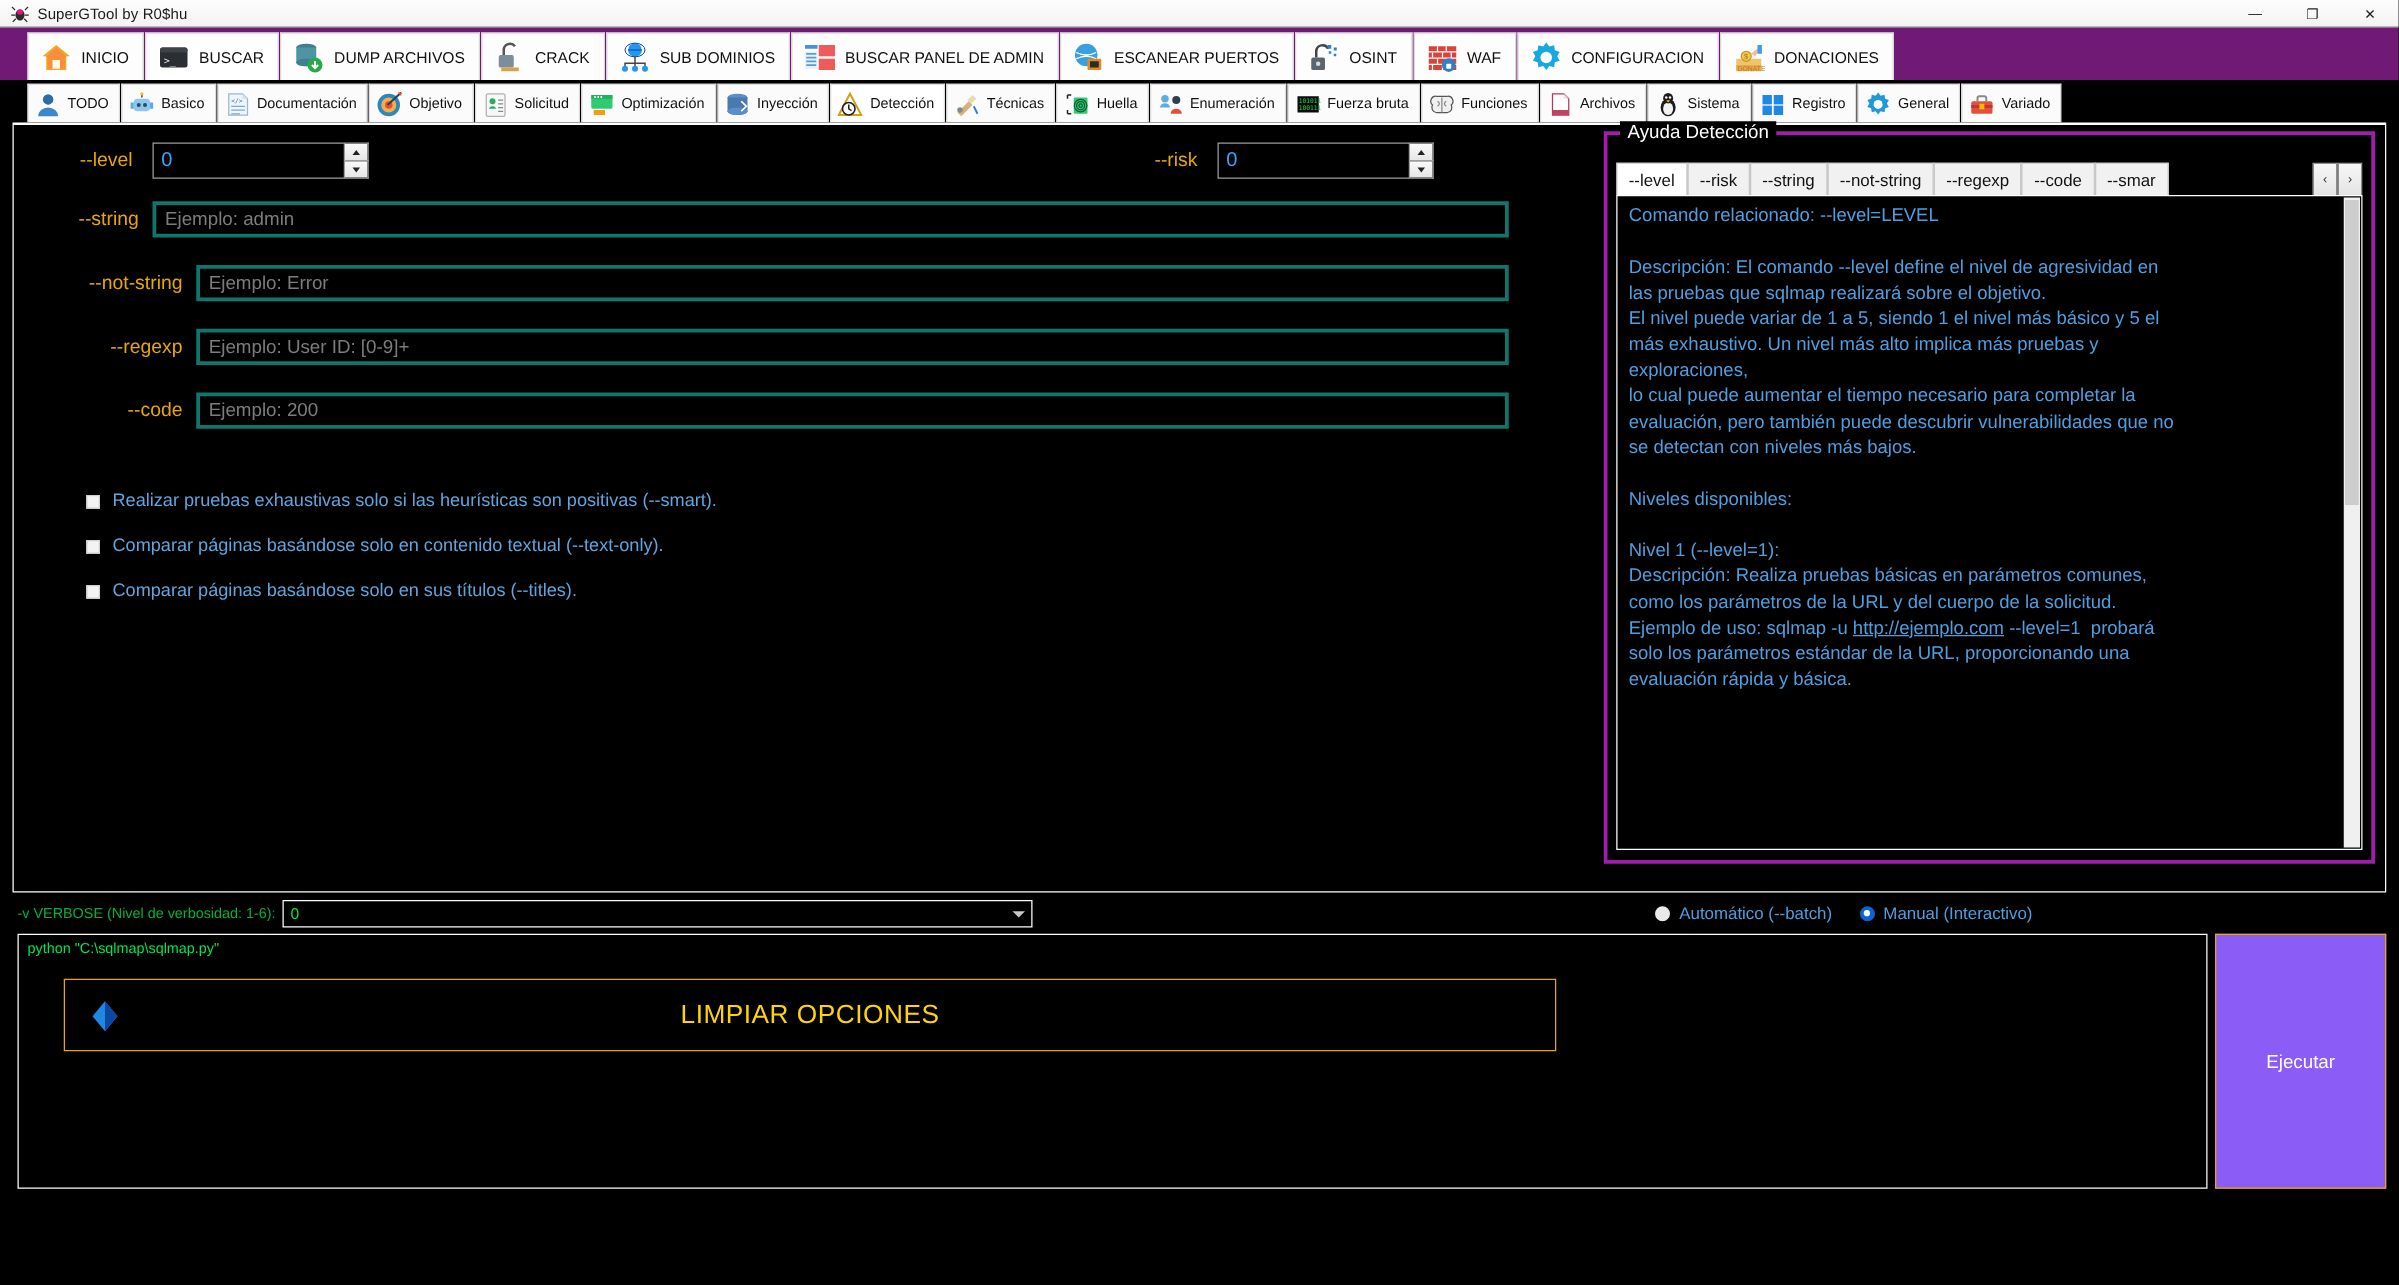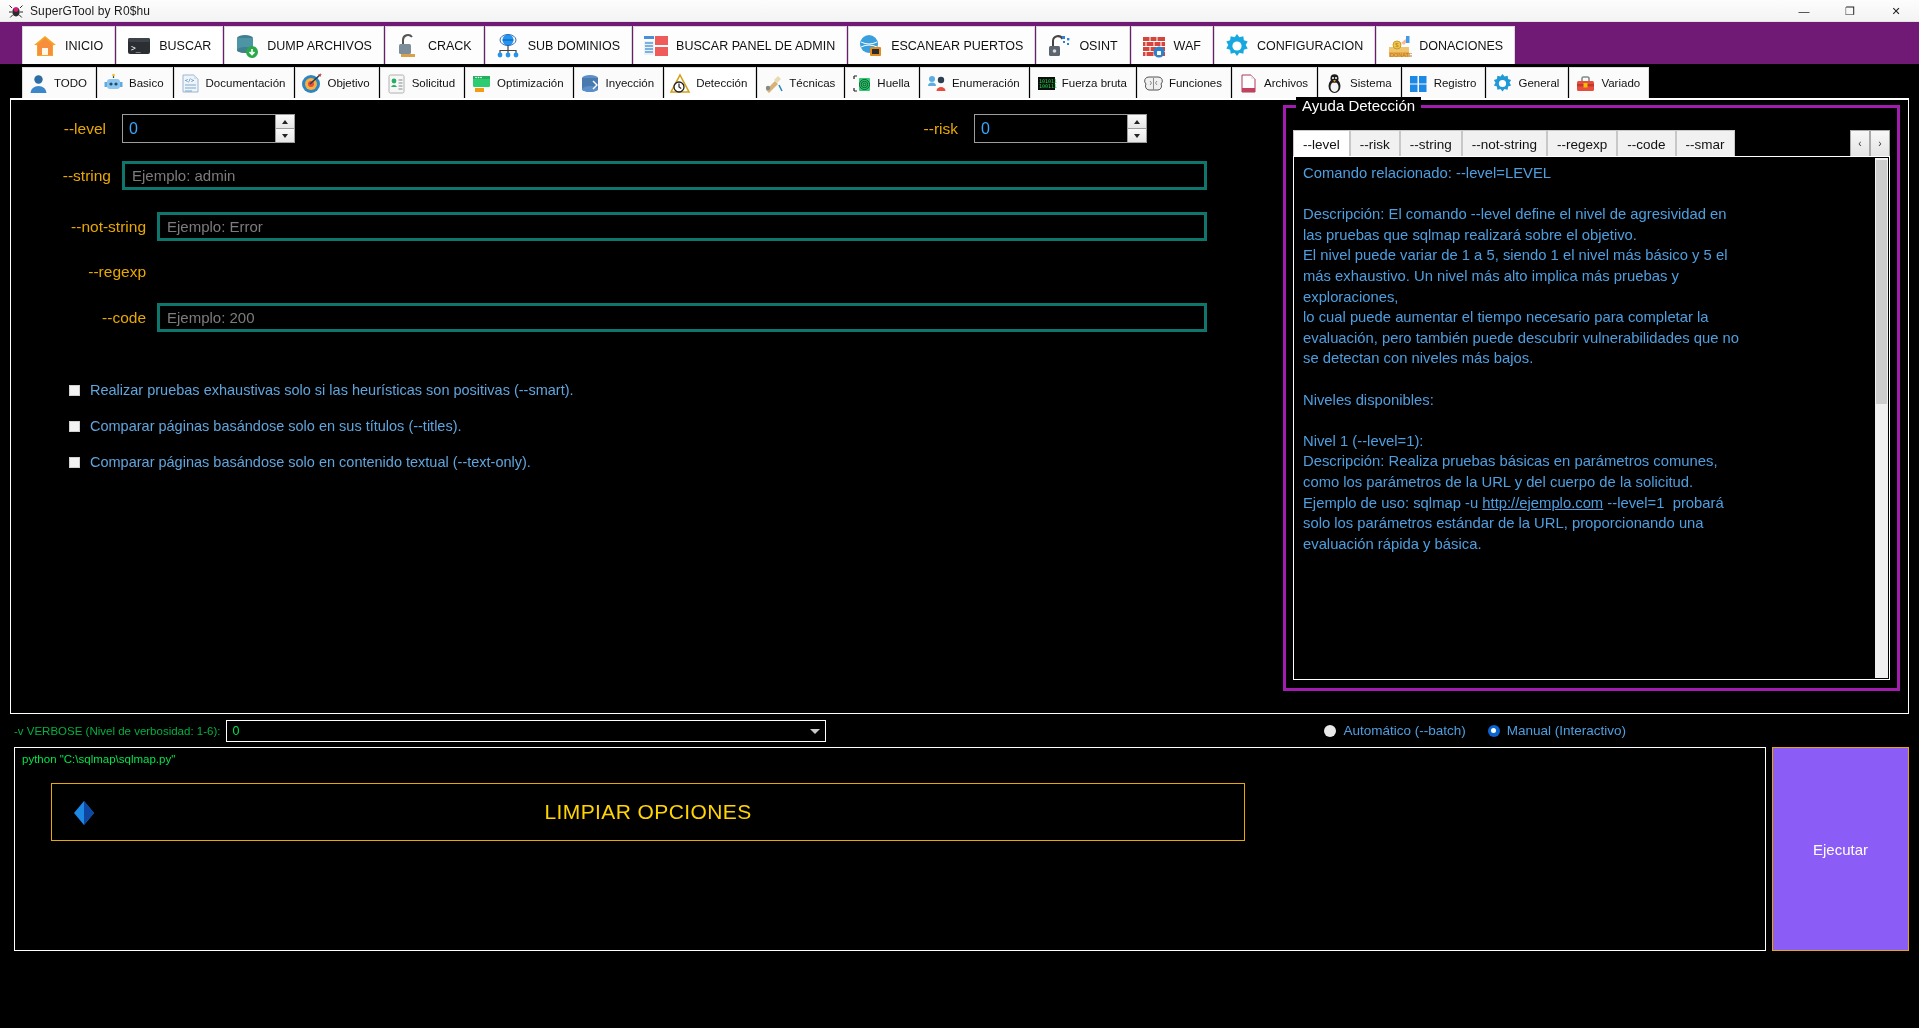--- a/index.html
+++ b/index.html
@@ -607,38 +607,39 @@
       <input class="inp" style="width: 1085px;" placeholder="Ejemplo: admin">
     </div>
 
     <div class="frow" style="margin-bottom:22px;">
       <span class="lbl" style="width:135px;margin-right:11px;">--not-string</span>
       <input class="inp" style="width: 1050px;" placeholder="Ejemplo: Error">
     </div>
 
     <div class="frow" style="margin-bottom:22px;">
       <span class="lbl" style="width:135px;margin-right:11px;">--regexp</span>
+      <input class="inp" style="width: 1050px;" placeholder="Ejemplo: User ID: [0-9]+">
     </div>
 
     <div class="frow" style="margin-bottom:50px;">
       <span class="lbl" style="width:135px;margin-right:11px;">--code</span>
       <input class="inp" style="width: 1050px;" placeholder="Ejemplo: 200">
     </div>
 
     <div class="chk-row">
       <span class="chkbox"></span>
       <span class="chk-lbl">Realizar pruebas exhaustivas solo si las heurísticas son positivas (--smart).</span>
     </div>
     <div class="chk-row">
       <span class="chkbox"></span>
-      <span class="chk-lbl">Comparar páginas basándose solo en sus títulos (--titles).</span>
+      <span class="chk-lbl">Comparar páginas basándose solo en contenido textual (--text-only).</span>
     </div>
     <div class="chk-row">
       <span class="chkbox"></span>
-      <span class="chk-lbl">Comparar páginas basándose solo en contenido textual (--text-only).</span>
+      <span class="chk-lbl">Comparar páginas basándose solo en sus títulos (--titles).</span>
     </div>
   </div>
 
   <div class="clear-btn">
     <span class="eraser">
       <svg viewBox="0 0 34 28">
           <path d="M14 2 L24 14 L14 26 L4 14 Z" fill="#1e88e5"></path>
           <path d="M14 2 L24 14 L14 26 Z" fill="#0d47a1"></path>
           <path d="M9 20 L14 26 L4 14 Z" fill="#4fc3f7"></path>
         </svg>

